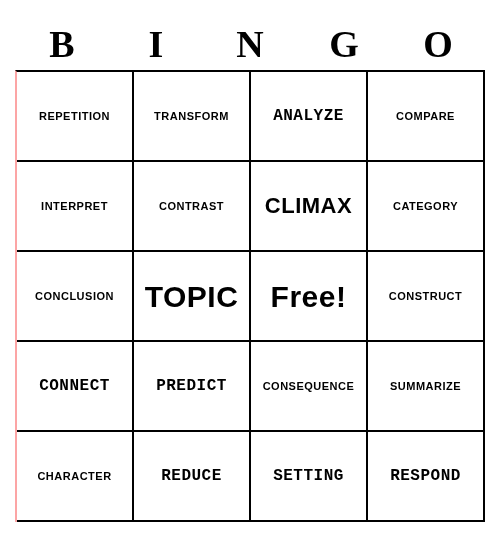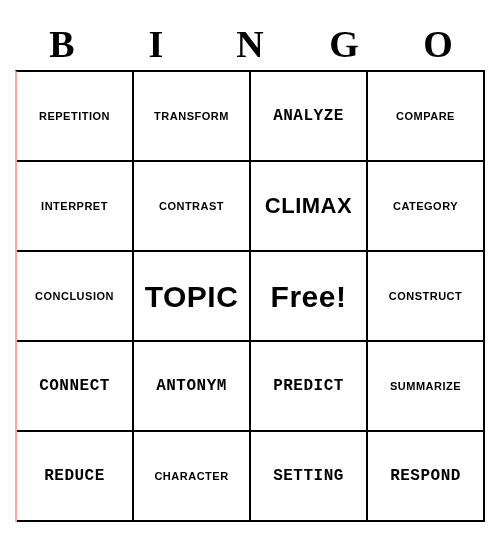--- a/index.html
+++ b/index.html
@@ -132,33 +132,33 @@
       <div class="bingo-cell">
         <span class="cell-text xlarge">Free!</span>
       </div>
       <div class="bingo-cell">
         <span class="cell-text">CONSTRUCT</span>
       </div>
       <div class="bingo-cell">
         <span class="cell-text medium">CONNECT</span>
       </div>
       <div class="bingo-cell">
-        <span class="cell-text medium">ANTONYM</span>
+        <span class="cell-text medium">PREDICT</span>
       </div>
       <div class="bingo-cell">
-        <span class="cell-text medium">PREDICT</span>
+        <span class="cell-text">CONSEQUENCE</span>
       </div>
       <div class="bingo-cell">
         <span class="cell-text">SUMMARIZE</span>
       </div>
       <div class="bingo-cell">
-        <span class="cell-text medium">REDUCE</span>
+        <span class="cell-text">CHARACTER</span>
       </div>
       <div class="bingo-cell">
-        <span class="cell-text">CHARACTER</span>
+        <span class="cell-text medium">REDUCE</span>
       </div>
       <div class="bingo-cell">
         <span class="cell-text medium">SETTING</span>
       </div>
       <div class="bingo-cell">
         <span class="cell-text medium">RESPOND</span>
       </div>
     </div>
 </div>
 

